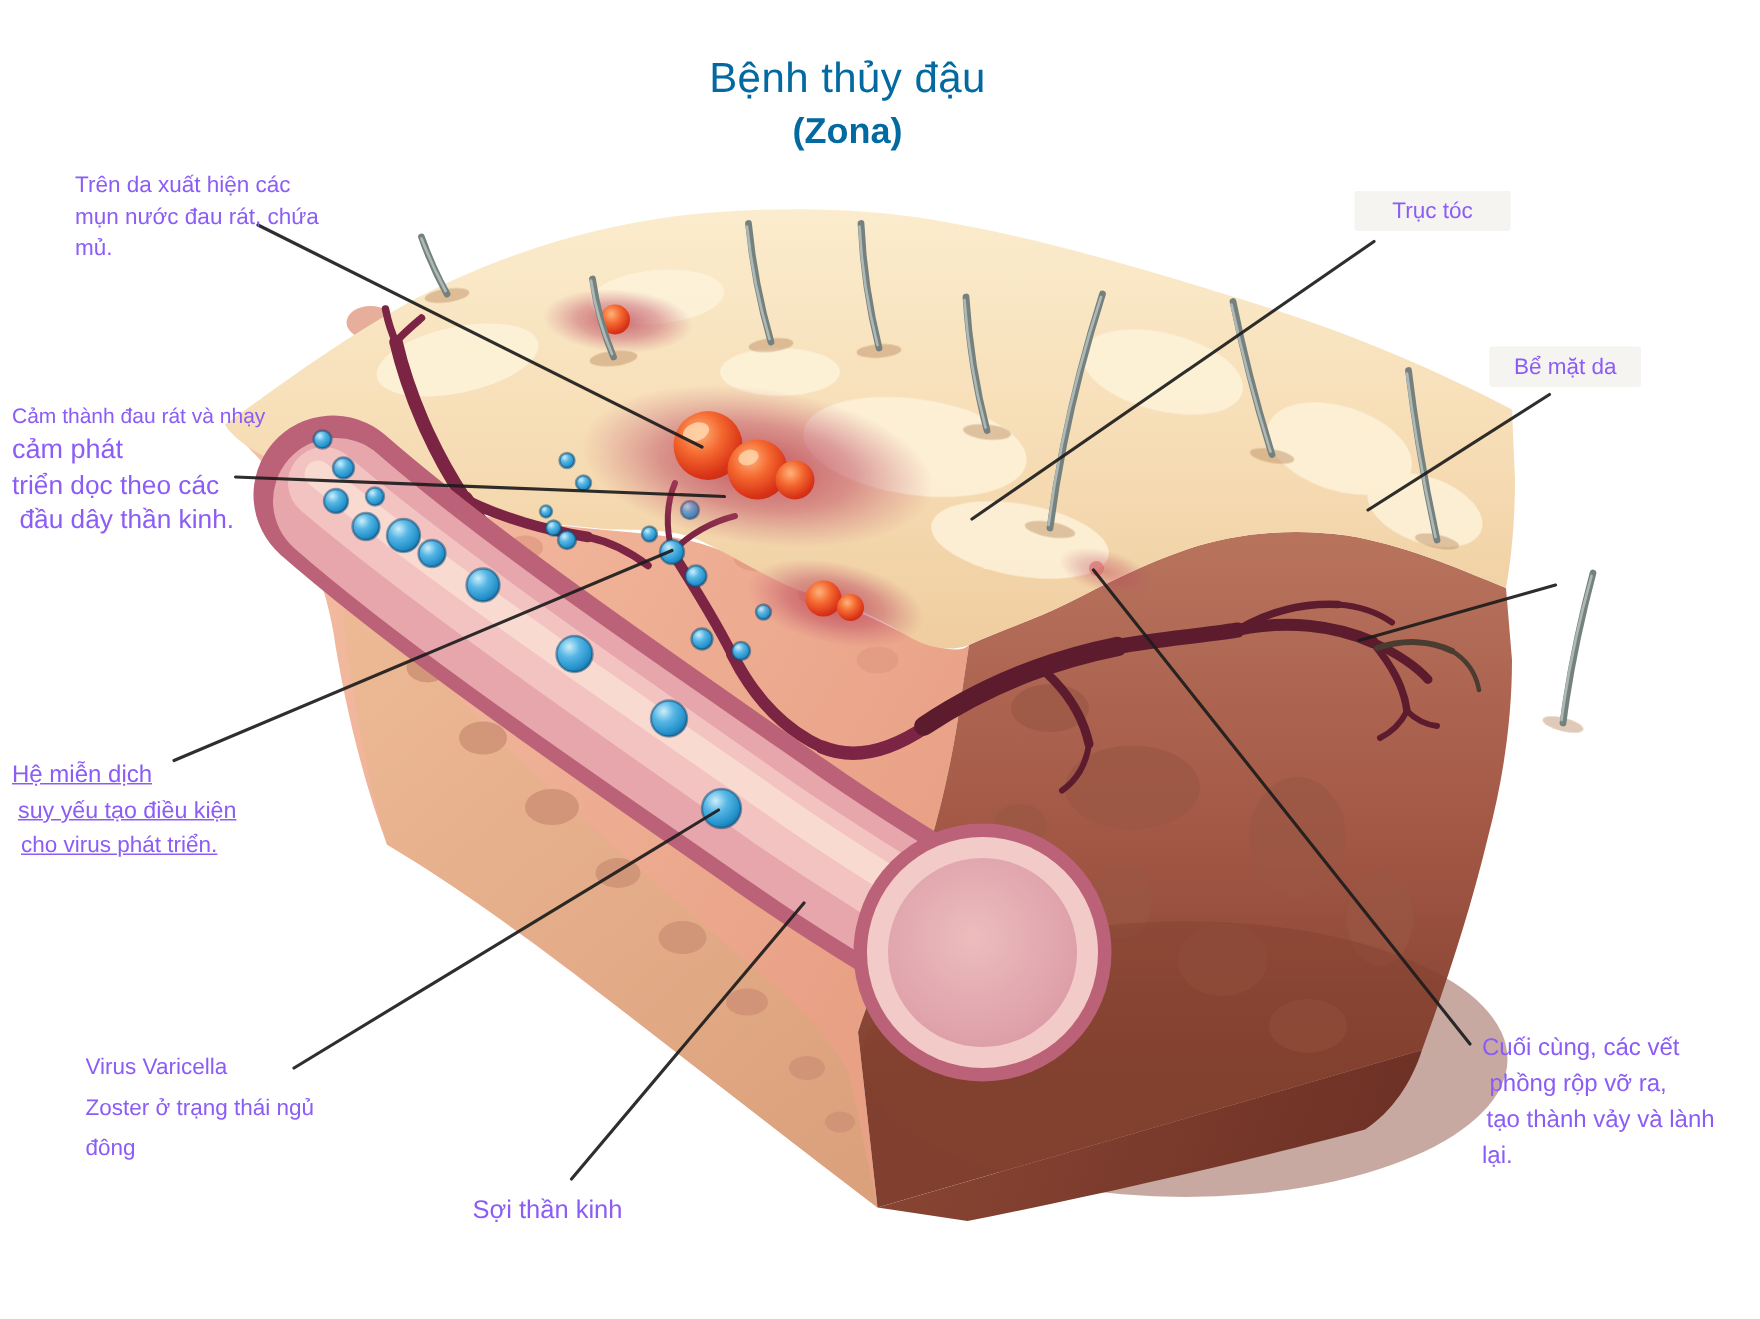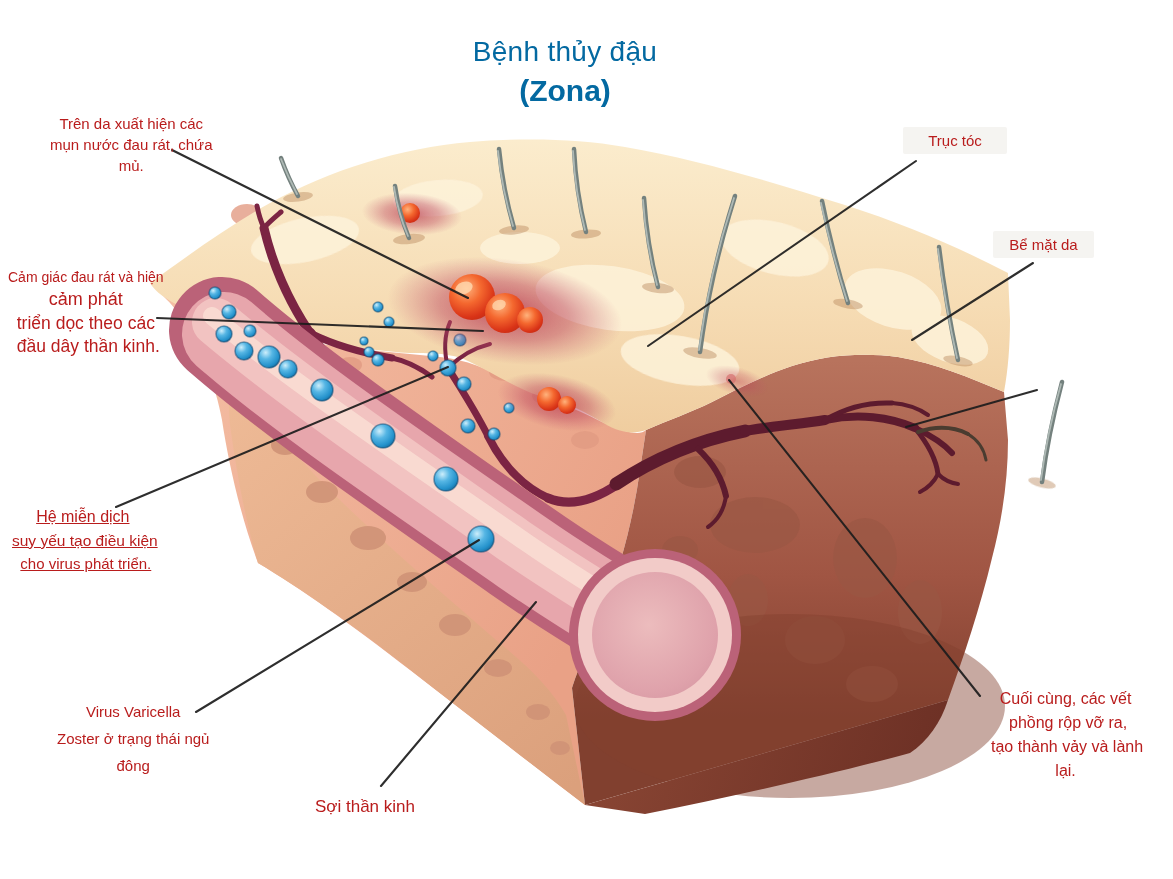--- a/index.html
+++ b/index.html
@@ -1,24 +1,24 @@
 <!DOCTYPE html>
 <html><head>
 <meta charset="utf-8">
 <style>
   html,body{margin:0;padding:0;background:#ffffff;}
   #stage{position:relative;width:1173px;height:879px;background:#ffffff;overflow:hidden;
          font-family:"Liberation Sans",sans-serif;}
   #art{position:absolute;left:0;top:0;}
-  .lbl{position:absolute;color:#b91c1c;text-align:center;}
+  .lbl{position:absolute;color:#8b5cf6;}
   .ln{display:block;}
   .boxed{background:#f5f4f1;border-radius:2px;display:flex;align-items:center;justify-content:center;}
   .title{position:absolute;left:355px;top:36px;width:420px;text-align:center;color:#0369a1;}
   .title .t1{display:block;font-size:28px;font-weight:500;letter-spacing:.3px;}
-  .title .t2{display:block;font-size:30px;font-weight:600;margin-top:6px;}
+  .title .t2{display:block;font-size:24px;font-weight:600;margin-top:6px;}
 </style>
 </head>
 <body>
 
 <div id="stage">
 
 <svg id="art" width="1173" height="879" viewBox="0 0 1173 879">
   <defs>
     <linearGradient id="gTop" x1="0" y1="140" x2="0" y2="440" gradientUnits="userSpaceOnUse">
       <stop offset="0" stop-color="#fbeccd"></stop>
@@ -280,21 +280,21 @@
   <span class="t2">(Zona)</span>
 </div>
 
 <div class="lbl" style="left:50px;top:113px;font-size:15px;line-height:21px;">
   <span class="ln">Trên da xuất hiện các</span>
   <span class="ln">mụn nước đau rát, chứa</span>
   <span class="ln">mủ.</span>
 </div>
 
 <div class="lbl" style="left:8px;top:267px;">
-  <span class="ln" style="font-size:14px;line-height:20px;">Cảm giác đau rát và hiện</span>
+  <span class="ln" style="font-size:14px;line-height:20px;">Cảm thành đau rát và nhạy</span>
   <span class="ln" style="font-size:18px;line-height:25px;">cảm phát</span>
   <span class="ln" style="font-size:17.5px;line-height:23px;">triển dọc theo các</span>
   <span class="ln" style="font-size:17.5px;line-height:23px;padding-left:5px;">đầu dây thần kinh.</span>
 </div>
 
 <div class="lbl" style="left:8px;top:505px;text-decoration:underline;">
   <span class="ln" style="font-size:16px;line-height:24px;">Hệ miễn dịch</span>
   <span class="ln" style="font-size:15.5px;line-height:23px;padding-left:4px;">suy yếu tạo điều kiện</span>
   <span class="ln" style="font-size:15px;line-height:23px;padding-left:6px;">cho virus phát triển.</span>
 </div>

